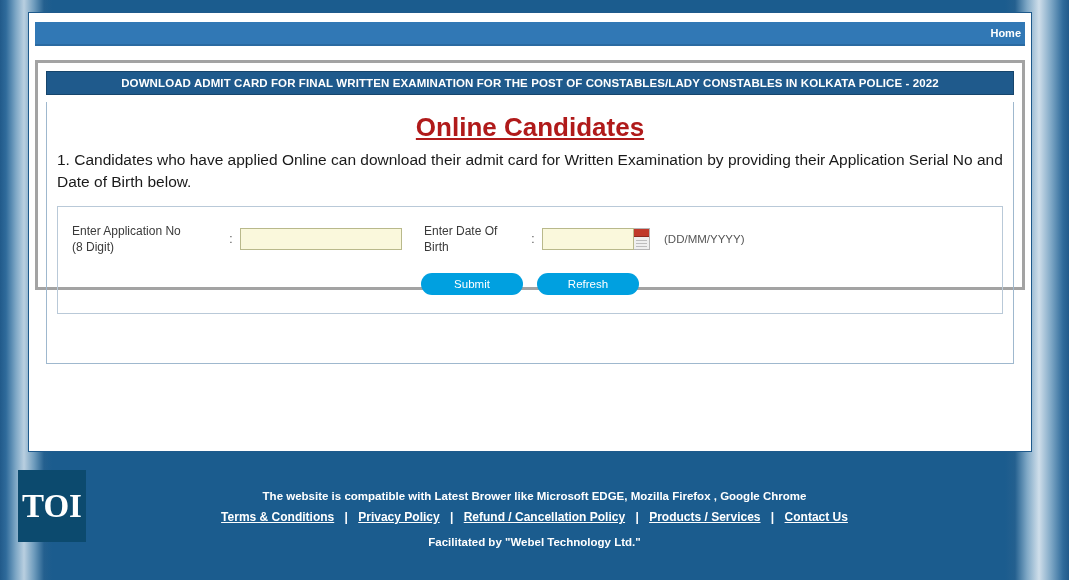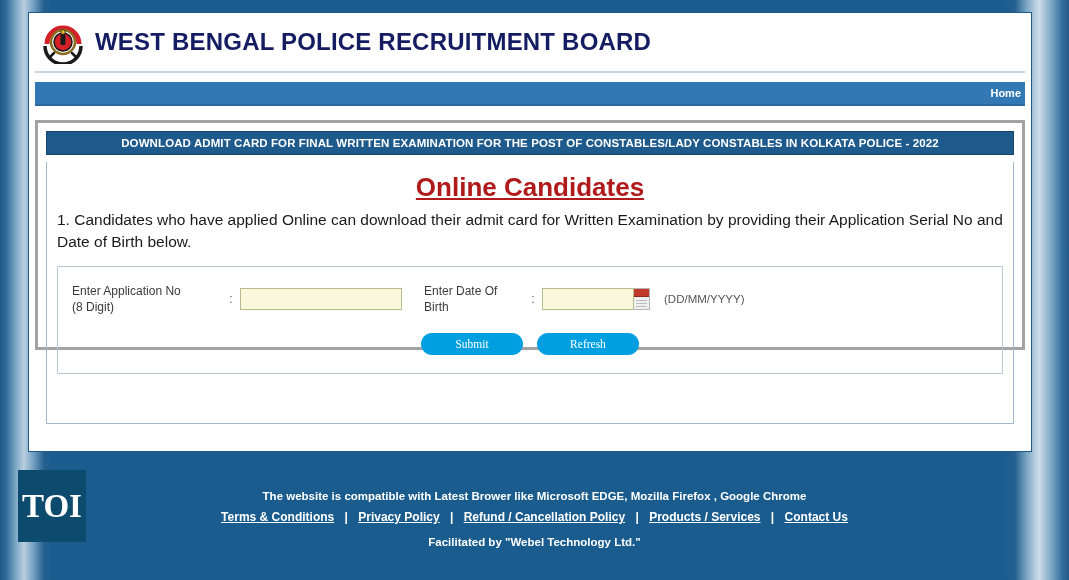--- a/index.html
+++ b/index.html
@@ -211,21 +211,21 @@
     margin-top: 18px;
   }
   .pill-button {
     background: #00a0e0;
     color: #ffffff;
     border: none;
     border-radius: 16px;
     width: 102px;
     height: 22px;
     font-size: 11.5px;
-    font-family: Liberation Serif, serif;
+    font-family: Liberation Sans, sans-serif;
     cursor: pointer;
     line-height: 22px;
     padding: 0;
     text-align: center;
   }
 
   
   #footer {
     position: absolute;
     left: 0;
@@ -276,35 +276,20 @@
     letter-spacing: 0px;
   }
 </style>
 </head>
 <body>
 
 <div id="page-frame"></div>
 
 <div id="content-card">
 
-  <div class="brand-header">
-    <div class="brand-logo">
-      <svg viewBox="0 0 44 44" width="44" height="44" aria-hidden="true">
-        <path d="M6 24 A16 16 0 0 1 38 24" fill="none" stroke="#d62027" stroke-width="5"></path>
-        <path d="M4 26 A18 18 0 0 0 40 26" fill="none" stroke="#1a1a1a" stroke-width="3.5"></path>
-        <circle cx="22" cy="22" r="12" fill="none" stroke="#8a6d1f" stroke-width="2.5"></circle>
-        <circle cx="22" cy="22" r="9" fill="#d62027" stroke="#1a1a1a" stroke-width="1.5"></circle>
-        <rect x="19.5" y="14" width="5" height="11" rx="1.5" fill="#1a1a1a"></rect>
-        <circle cx="22" cy="12" r="2.4" fill="#e8b22a" stroke="#1a1a1a" stroke-width="0.8"></circle>
-        <path d="M13 33 L9 37" stroke="#1a1a1a" stroke-width="2.5" stroke-linecap="round"></path>
-        <path d="M31 33 L35 37" stroke="#1a1a1a" stroke-width="2.5" stroke-linecap="round"></path>
-      </svg>
-    </div>
-    <div class="brand-title">WEST BENGAL POLICE RECRUITMENT BOARD</div>
-  </div>
 
   <div class="nav-bar">
     <a class="nav-home" href="#">Home</a>
   </div>
 
   <div class="main-panel">
 
     <div class="panel-title">DOWNLOAD ADMIT CARD FOR FINAL WRITTEN EXAMINATION FOR THE POST OF CONSTABLES/LADY CONSTABLES IN KOLKATA POLICE - 2022</div>
 
     <div class="panel-body">

